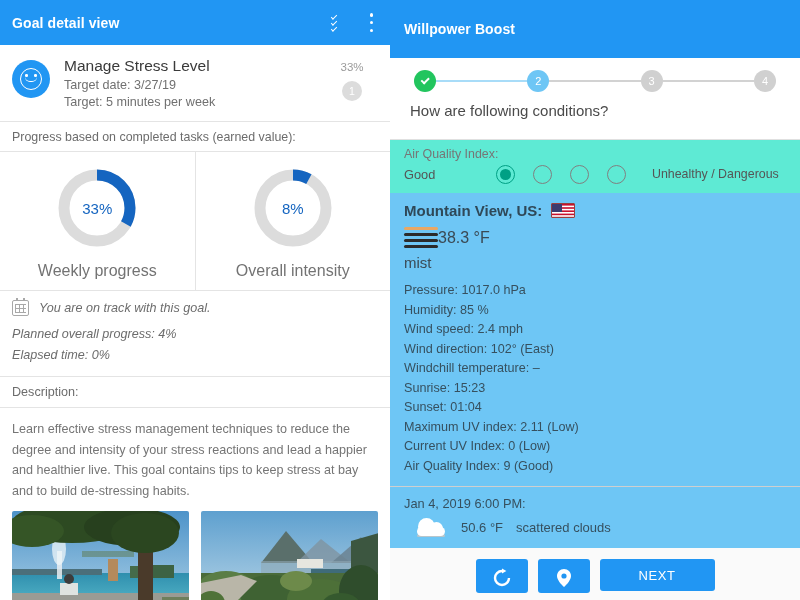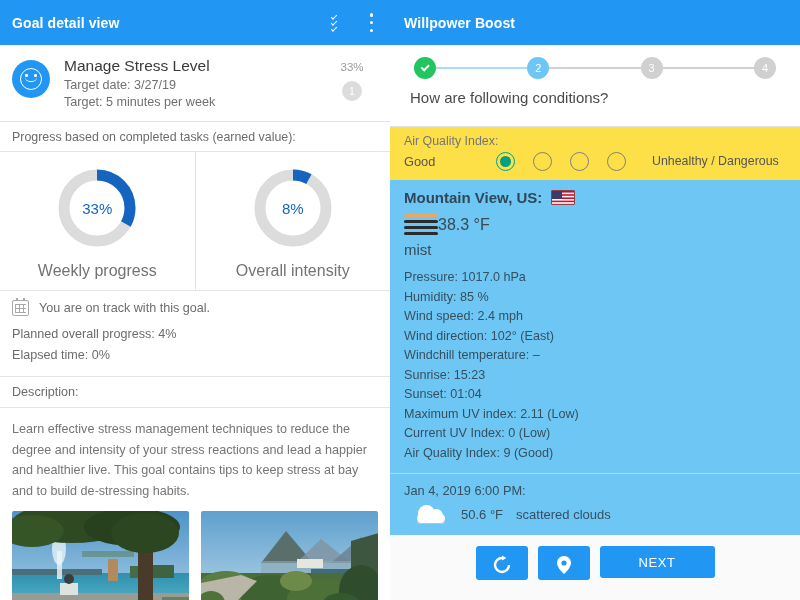--- a/index.html
+++ b/index.html
@@ -68,21 +68,21 @@
   .donut-cell + .donut-cell { border-left:1px solid #e4e4e4; }
   .donut { width:88px; height:88px; margin:0 auto; position:relative; }
   .donut svg { transform:rotate(-90deg); display:block; }
   .donut-val {
     position:absolute; inset:0; display:flex; align-items:center; justify-content:center;
     font-size:15px; color:#1565c0;
   }
   .donut-label { font-size:16px; color:#737373; margin-top:10px; }
 
   
-  .status { padding:9px 12px 10px; }
+  .status { padding:9px 12px 10px;font-style:italic; }
   .status-row1 { display:flex; align-items:center; gap:10px; margin-bottom:8px; }
   .cal-icon { width:17px; height:16px; border:1.4px solid #a8a8a8; border-radius:2px; position:relative; background:#fff; }
   .cal-icon::before, .cal-icon::after {
     content:""; position:absolute; top:-3.5px; width:2px; height:3.5px; background:#a8a8a8;
   }
   .cal-icon::before{ left:3px; } .cal-icon::after{ right:3px; }
   .cal-grid { position:absolute; inset:3px 2px 2px 2px; background:
       repeating-linear-gradient(to right,#a8a8a8 0 1px,transparent 1px 4px),
       repeating-linear-gradient(to bottom,#a8a8a8 0 1px,transparent 1px 4px); }
   .status-text { font-size:12.6px; color:#6c6c6c; }
@@ -91,21 +91,21 @@
   .desc-head { font-size:12.6px; color:#6c6c6c; padding:8px 12px 8px; border-top:1px solid #e4e4e4; border-bottom:1px solid #e4e4e4; }
   .desc-body { font-size:12.6px; color:#757575; line-height:20.5px; padding:11px 12px 10px; }
 
   
   .photos { display:flex; gap:12px; padding:0 12px; }
   .photo { width:178px; height:110px; border-radius:2px; overflow:hidden; position:relative; }
   .photo svg { display:block; }
 
   
   .app-right { width:410px; height:600px; background:#fafafa; position:relative; overflow:hidden; }
-  .appbar-r { height:45px; background:#2196f3; color:#fff; display:flex; align-items:center; padding:0 14px; }
+  .appbar-r { height:58px; background:#2196f3; color:#fff; display:flex; align-items:center; padding:0 14px; }
 
   .stepper { background:#fff; padding:12px 6px 8px; }
   .step-row { display:flex; align-items:center; justify-content:center; padding:0 18px; }
   .stepdot {
     width:22px; height:22px; border-radius:50%; flex:0 0 22px;
     display:flex; align-items:center; justify-content:center;
     font-size:11px; color:#fff;
   }
   .stepdot.done { background:#22c55e; }
   .stepdot.active { background:#6ec6f5; }
@@ -116,21 +116,21 @@
   }
   .stepbar { flex:1; height:1.5px; background:#d2d2d2; }
   .stepbar.lit { background:#a8dcf8; }
   .step-labels { display:flex; padding:7px 0 0; }
   .step-labels span { flex:1; text-align:center; font-size:12.4px; }
   .lbl-done { color:#22c55e; }
   .lbl-active { color:#6ec6f5; }
   .lbl-idle { color:#6d6d6d; }
   .question { font-size:15px; color:#4a4a4a; padding:10px 14px 12px; background:#fff; }
 
-  .aqi-block { background:#fde047; border-top:1px solid #e0e0e0; padding:7px 14px 9px; }
+  .aqi-block { background:#5eead4; border-top:1px solid #e0e0e0; padding:7px 14px 9px; }
   .aqi-title { font-size:12.4px; color:#767676; margin-bottom:4px; }
   .aqi-row { display:flex; align-items:center; }
   .aqi-low { font-size:12.8px; color:#555; width:92px; }
   .radios { display:flex; gap:18px; flex:0 0 auto; }
   .radio { width:19px; height:19px; border-radius:50%; border:1.7px solid #808080; position:relative; }
   .radio.sel { border-color:#00a085; }
   .radio.sel::after {
     content:""; position:absolute; inset:3.2px; border-radius:50%; background:#00a085;
   }
   .aqi-high { font-size:12.4px; color:#555; line-height:15px; margin-left:26px; }

